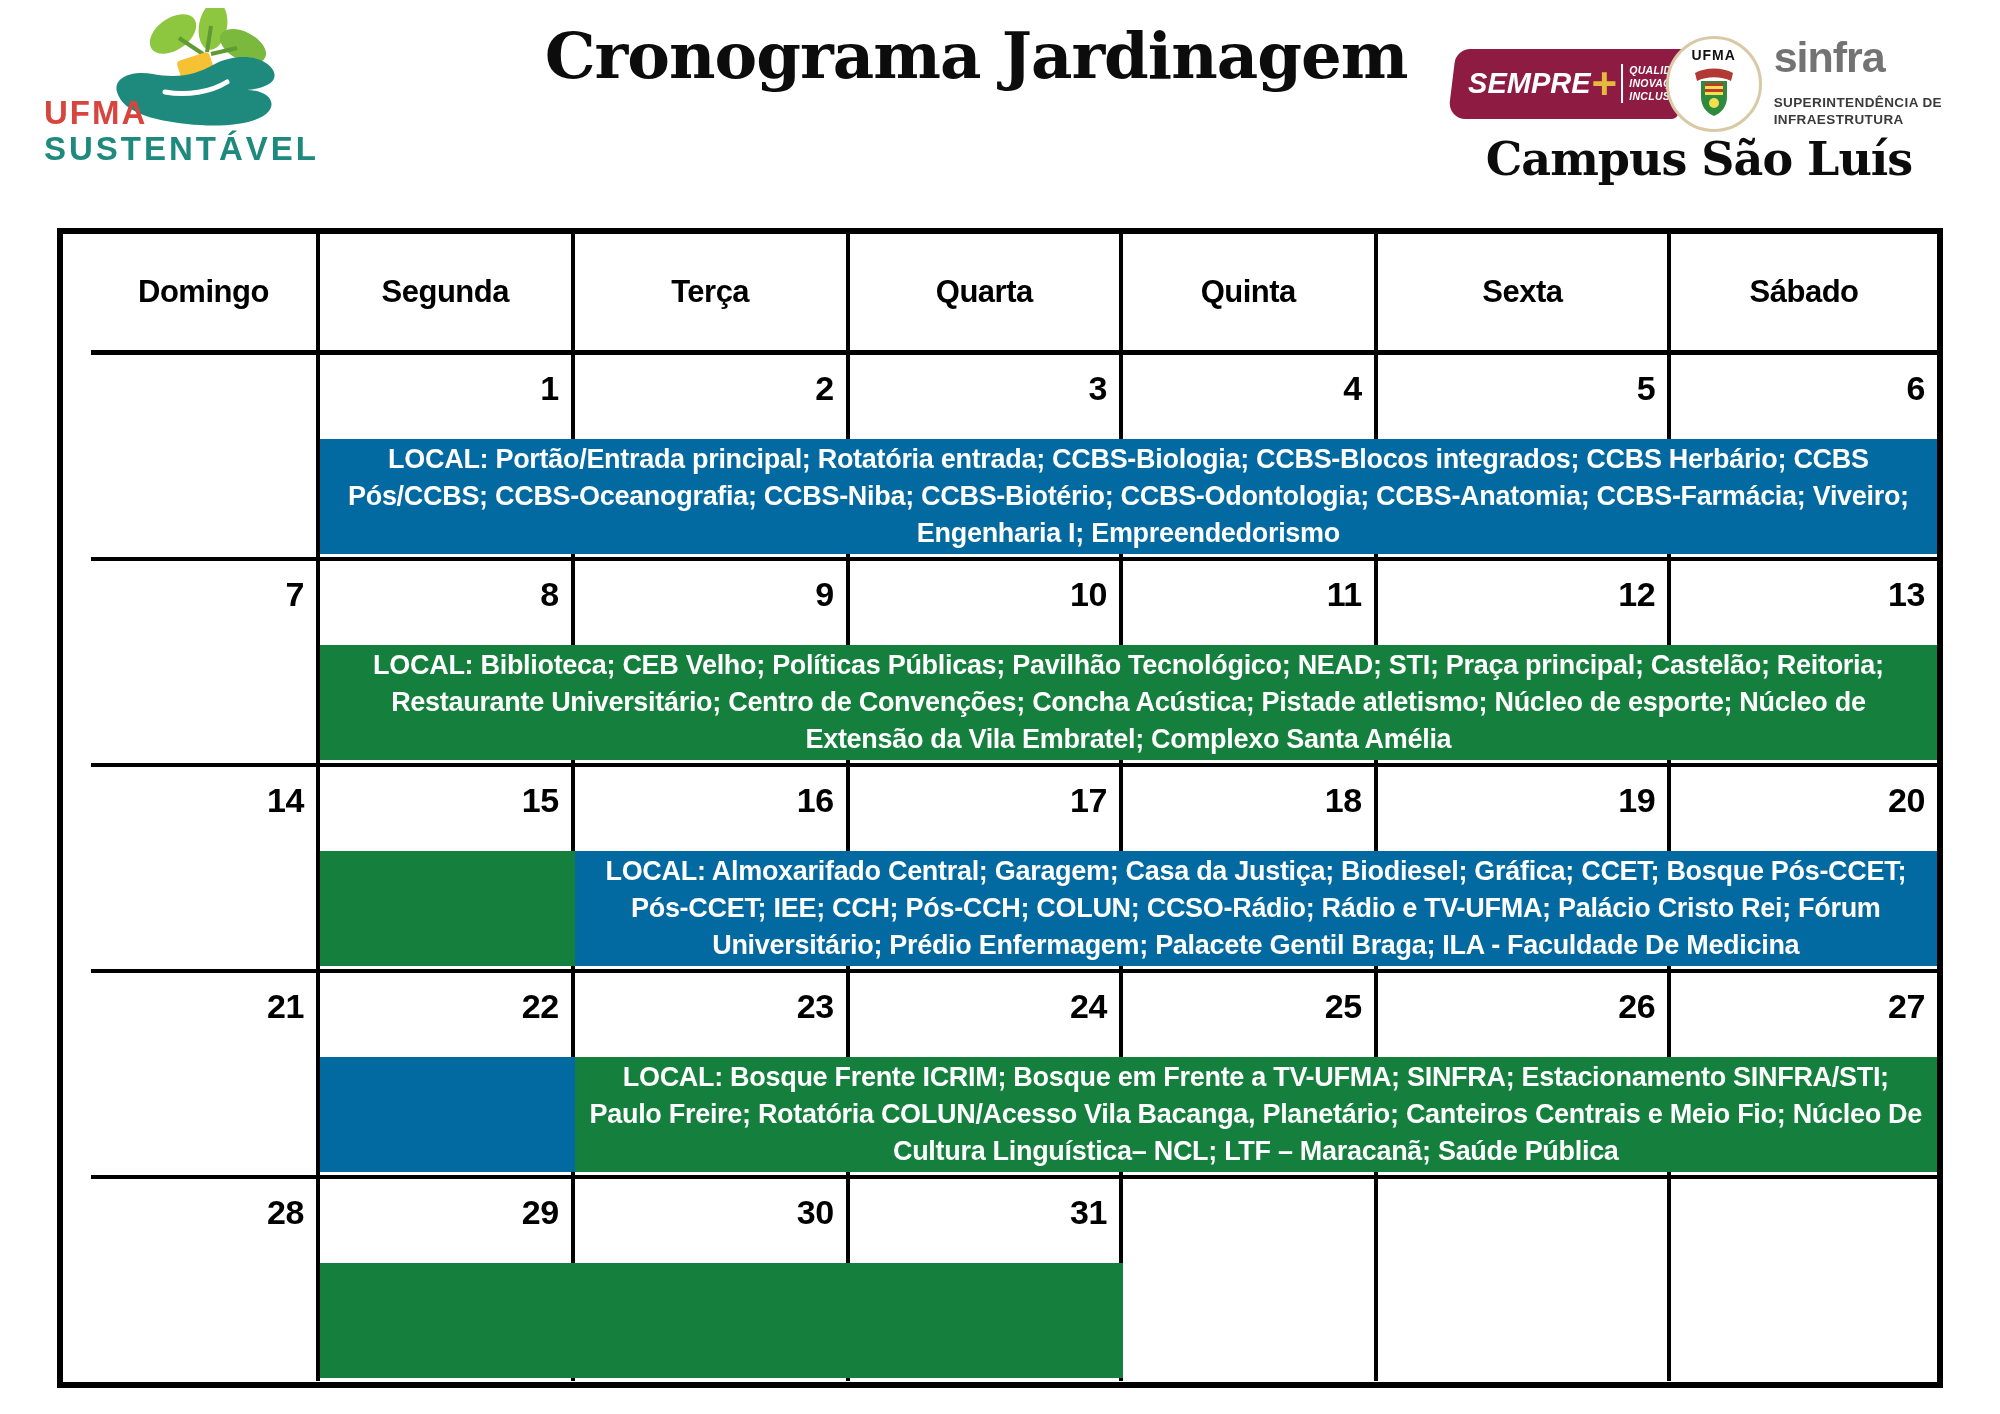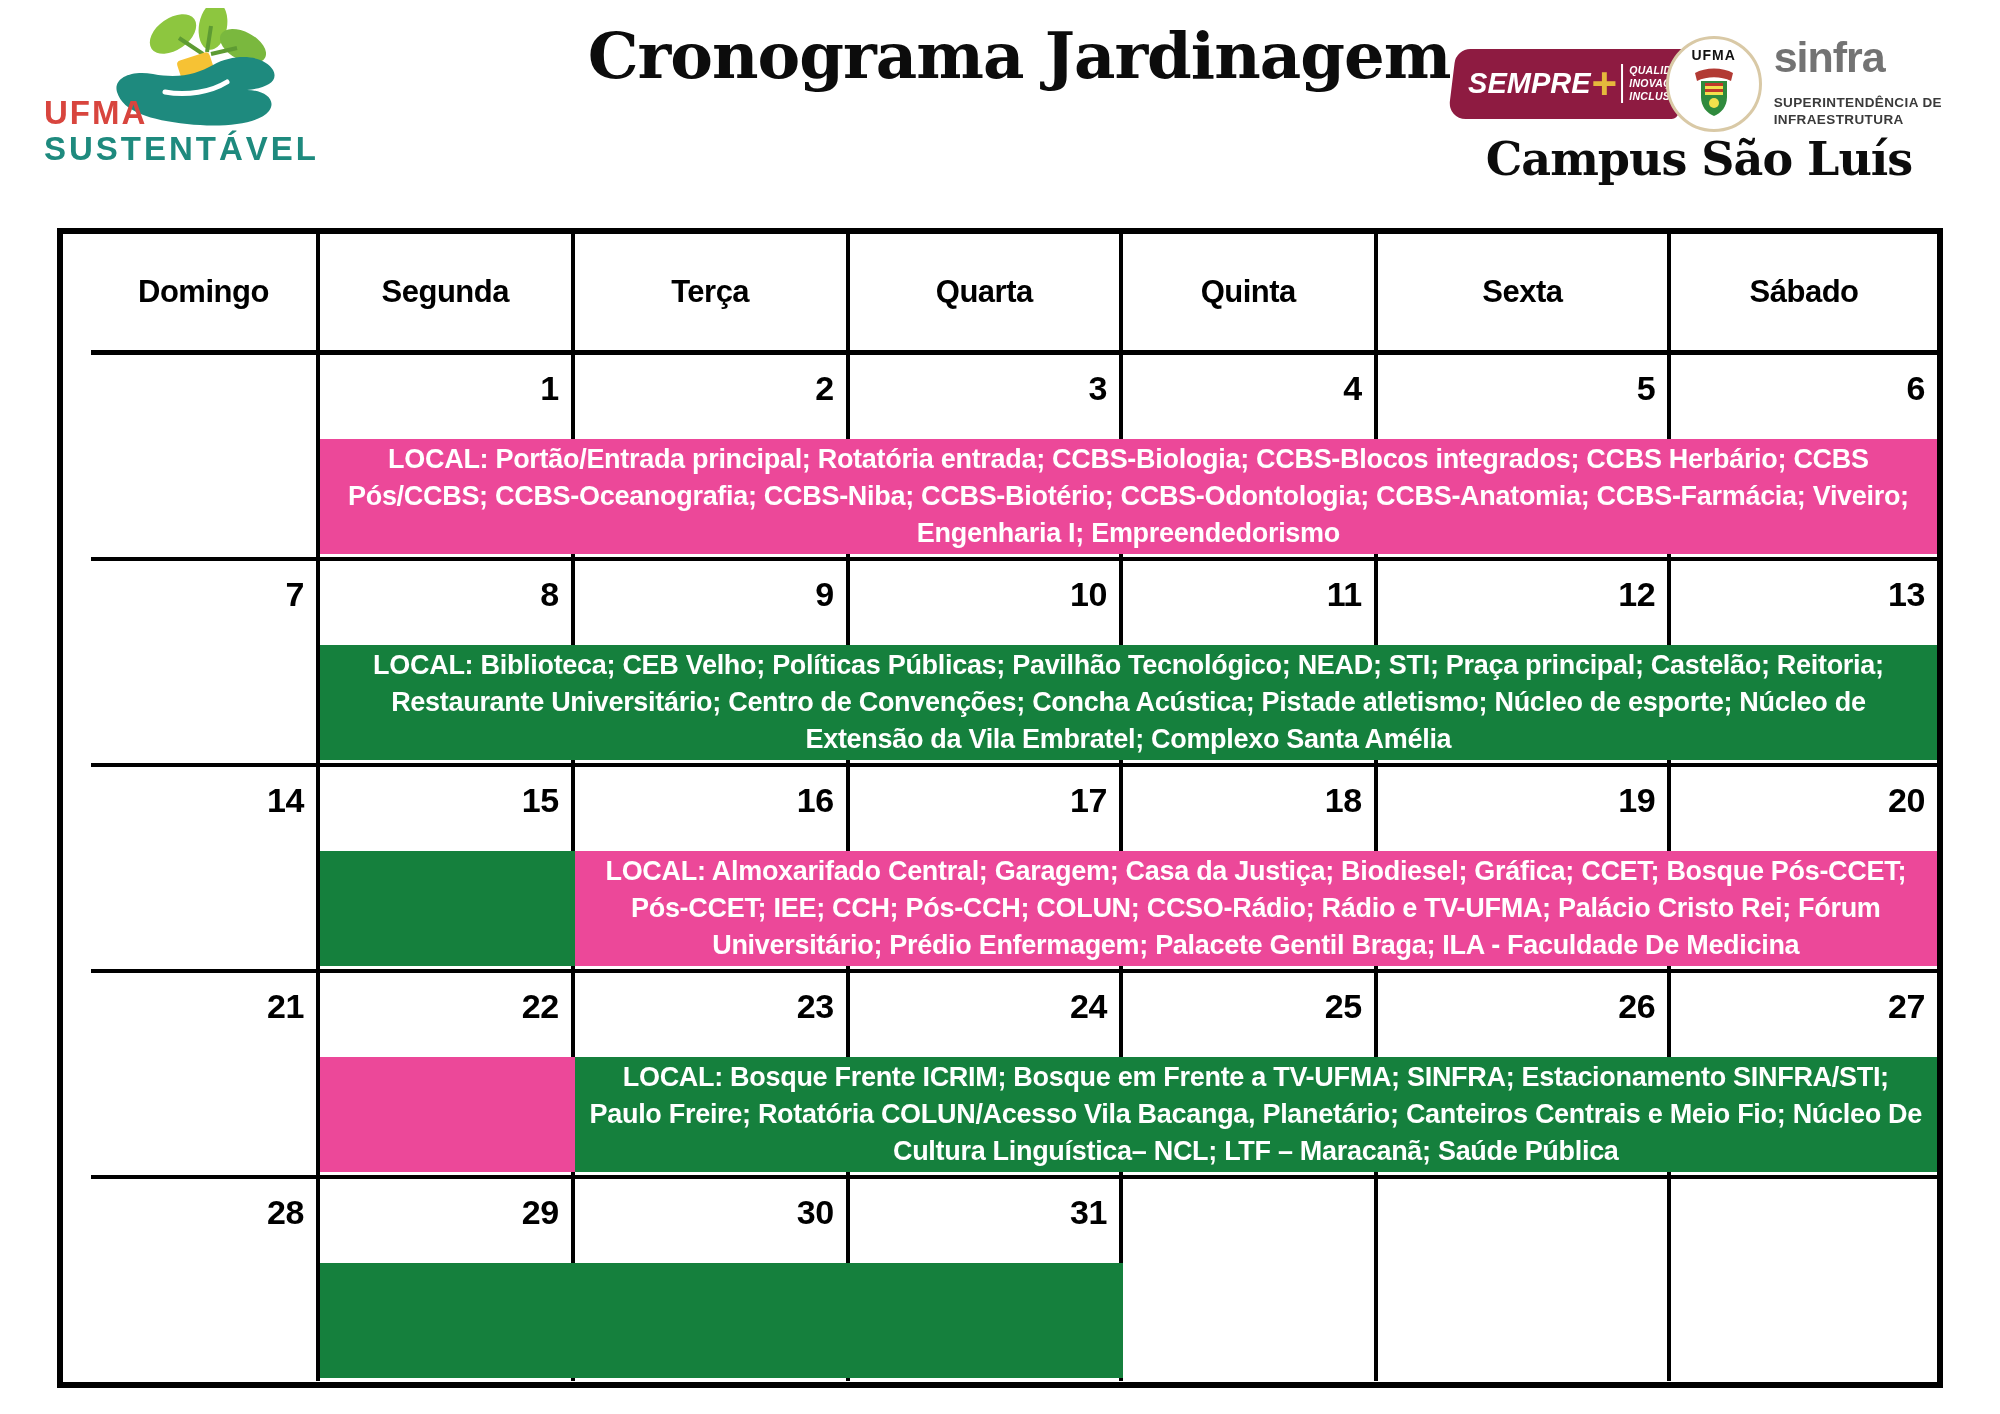--- a/index.html
+++ b/index.html
@@ -14,21 +14,21 @@
   .brand-ufma {
     position:absolute; left:4px; top:88px; font-weight:bold; font-size:33px; letter-spacing:2px;
     color:#D8453E;
   }
   .brand-sust {
     position:absolute; left:4px; top:124px; width:250px; font-weight:bold; font-size:33px;
     letter-spacing:3px; color:#1E8A7E;
   }
 
   .title {
-    position:absolute; left:519px; top:18px; width:1000px; text-align:center;
+    position:absolute; left:476px; top:18px; width:1000px; text-align:center;
     font-family:"DejaVu Serif", serif; font-weight:bold; font-size:64px; line-height:1.18;
     letter-spacing:-1px; color:#0c0c0c;
   }
 
   .logos-right { position:absolute; right:58px; top:36px; display:flex; align-items:center; height:96px; }
   .ribbon {
     position:relative; width:206px; height:70px; background:#8E1B41;
     transform:skewX(-7deg); border-radius:14px 6px 6px 18px;
     display:flex; align-items:center; padding:0 8px 0 16px; z-index:1;
   }
@@ -78,21 +78,21 @@
   .day.c1 { grid-column:1; } .day.c2 { grid-column:2; } .day.c3 { grid-column:3; }
   .day.c4 { grid-column:4; } .day.c5 { grid-column:5; } .day.c6 { grid-column:6; }
   .day.c7 { grid-column:7; border-right:none; }
 
   .fill {
     grid-row:2; z-index:2; margin-bottom:3px;
     display:flex; align-items:center; justify-content:center; text-align:center;
     color:#fff; font-weight:bold; font-size:27px; line-height:1.38; letter-spacing:-0.3px;
     padding:0 12px; box-sizing:border-box;
   }
-  .maroon { background:#ec4899; }
+  .maroon { background:#0369a1; }
   .olive  { background:#15803d; }
   .span-2-8 { grid-column:2 / 8; }
   .span-3-8 { grid-column:3 / 8; }
   .span-2-3 { grid-column:2 / 3; }
   .span-2-5 { grid-column:2 / 5; }
 </style>
 </head>
 <body>
 
 <div class="page">

